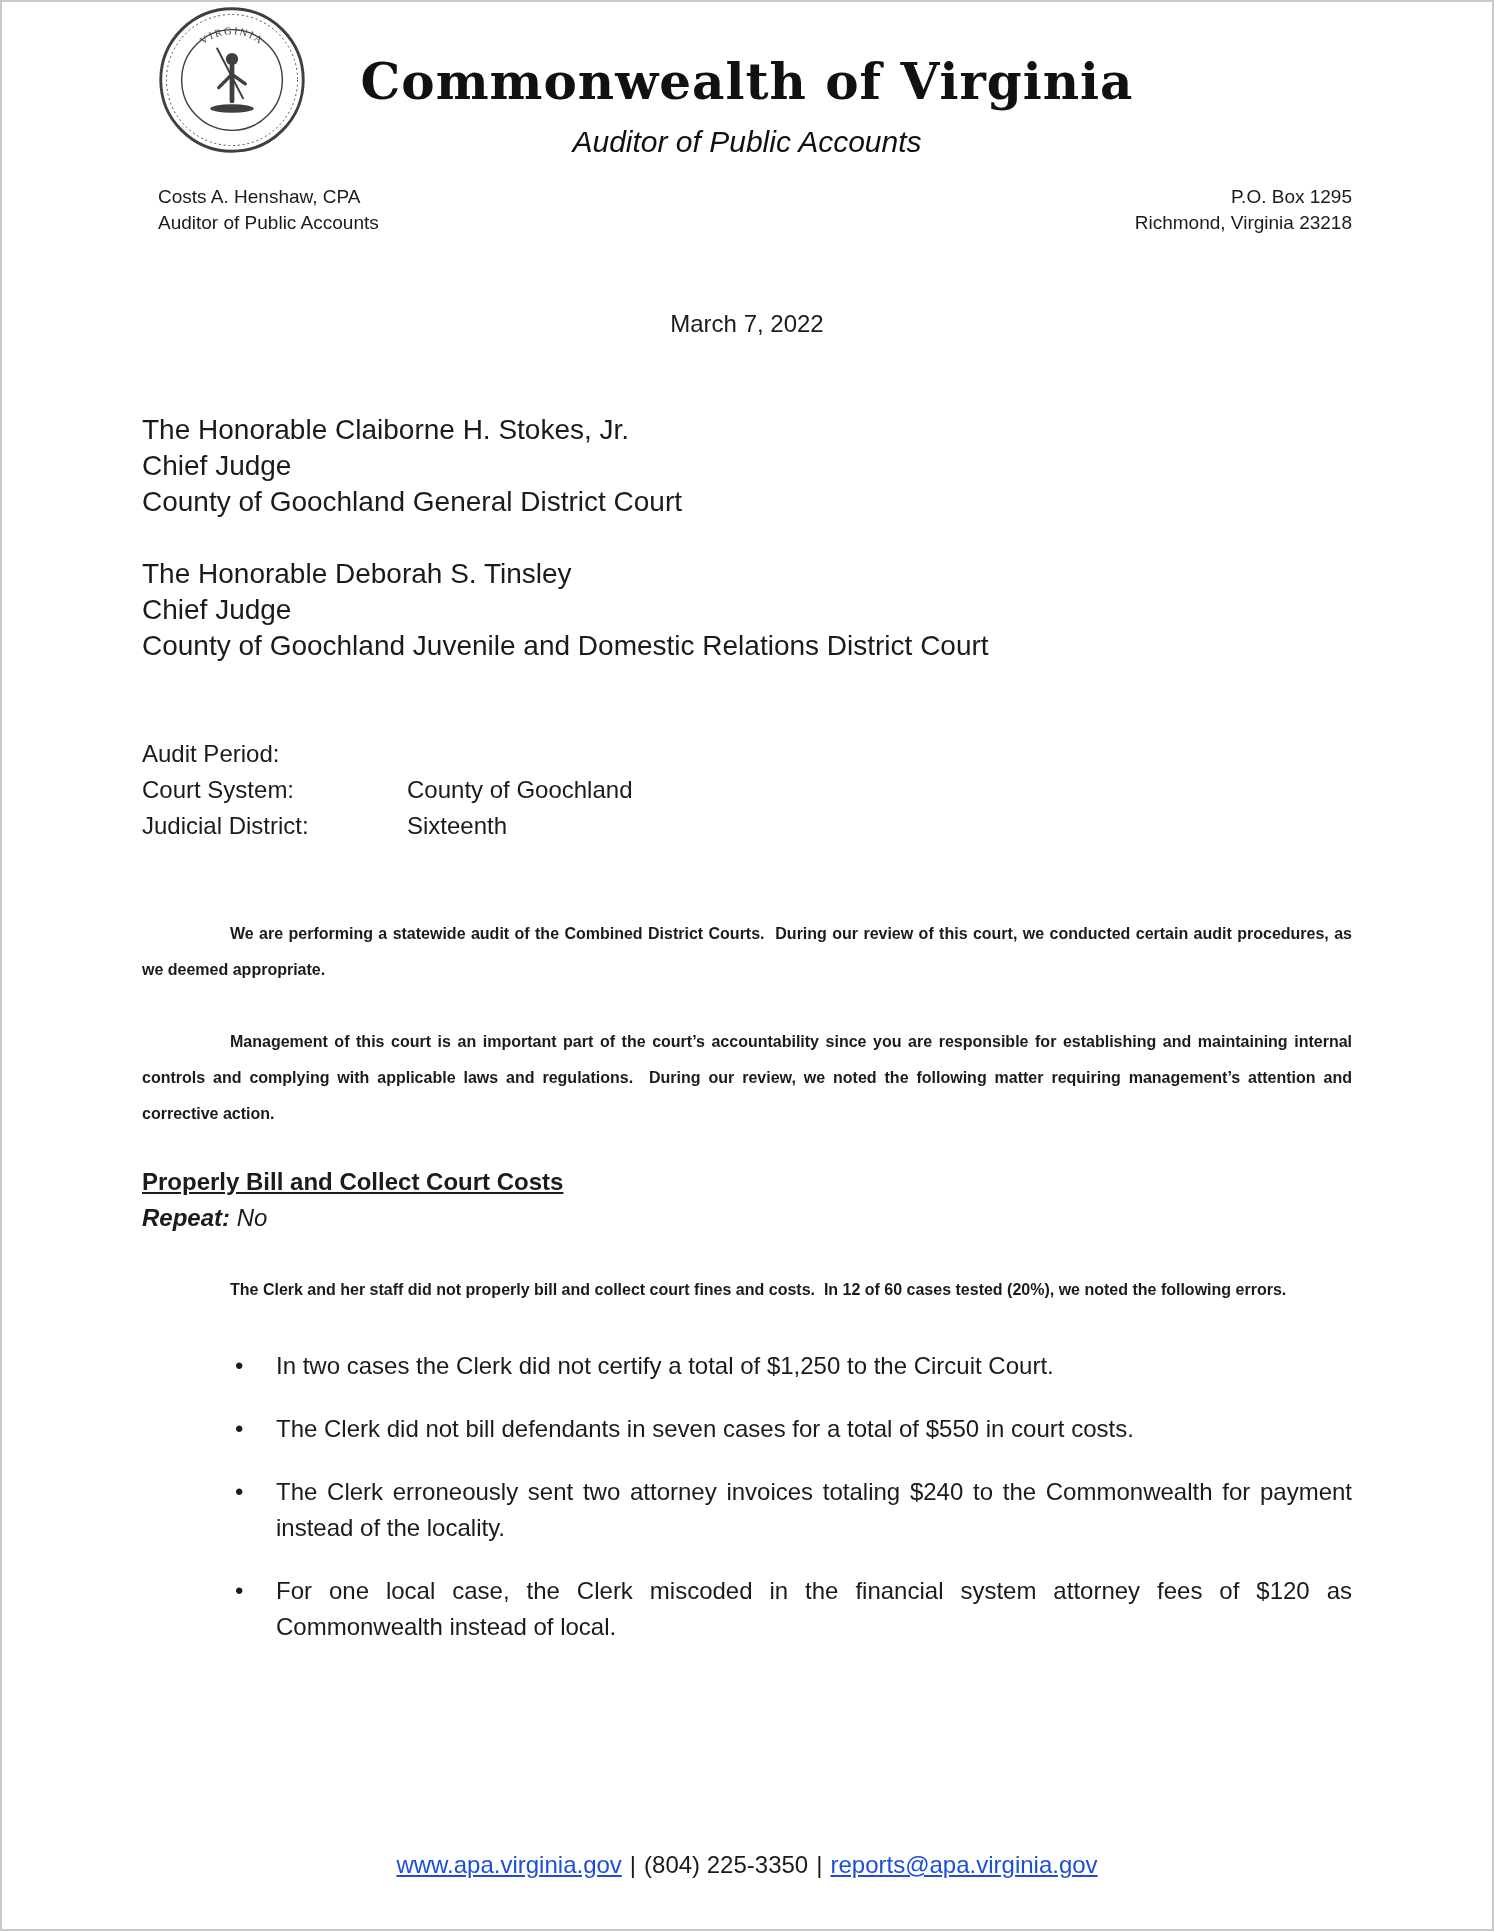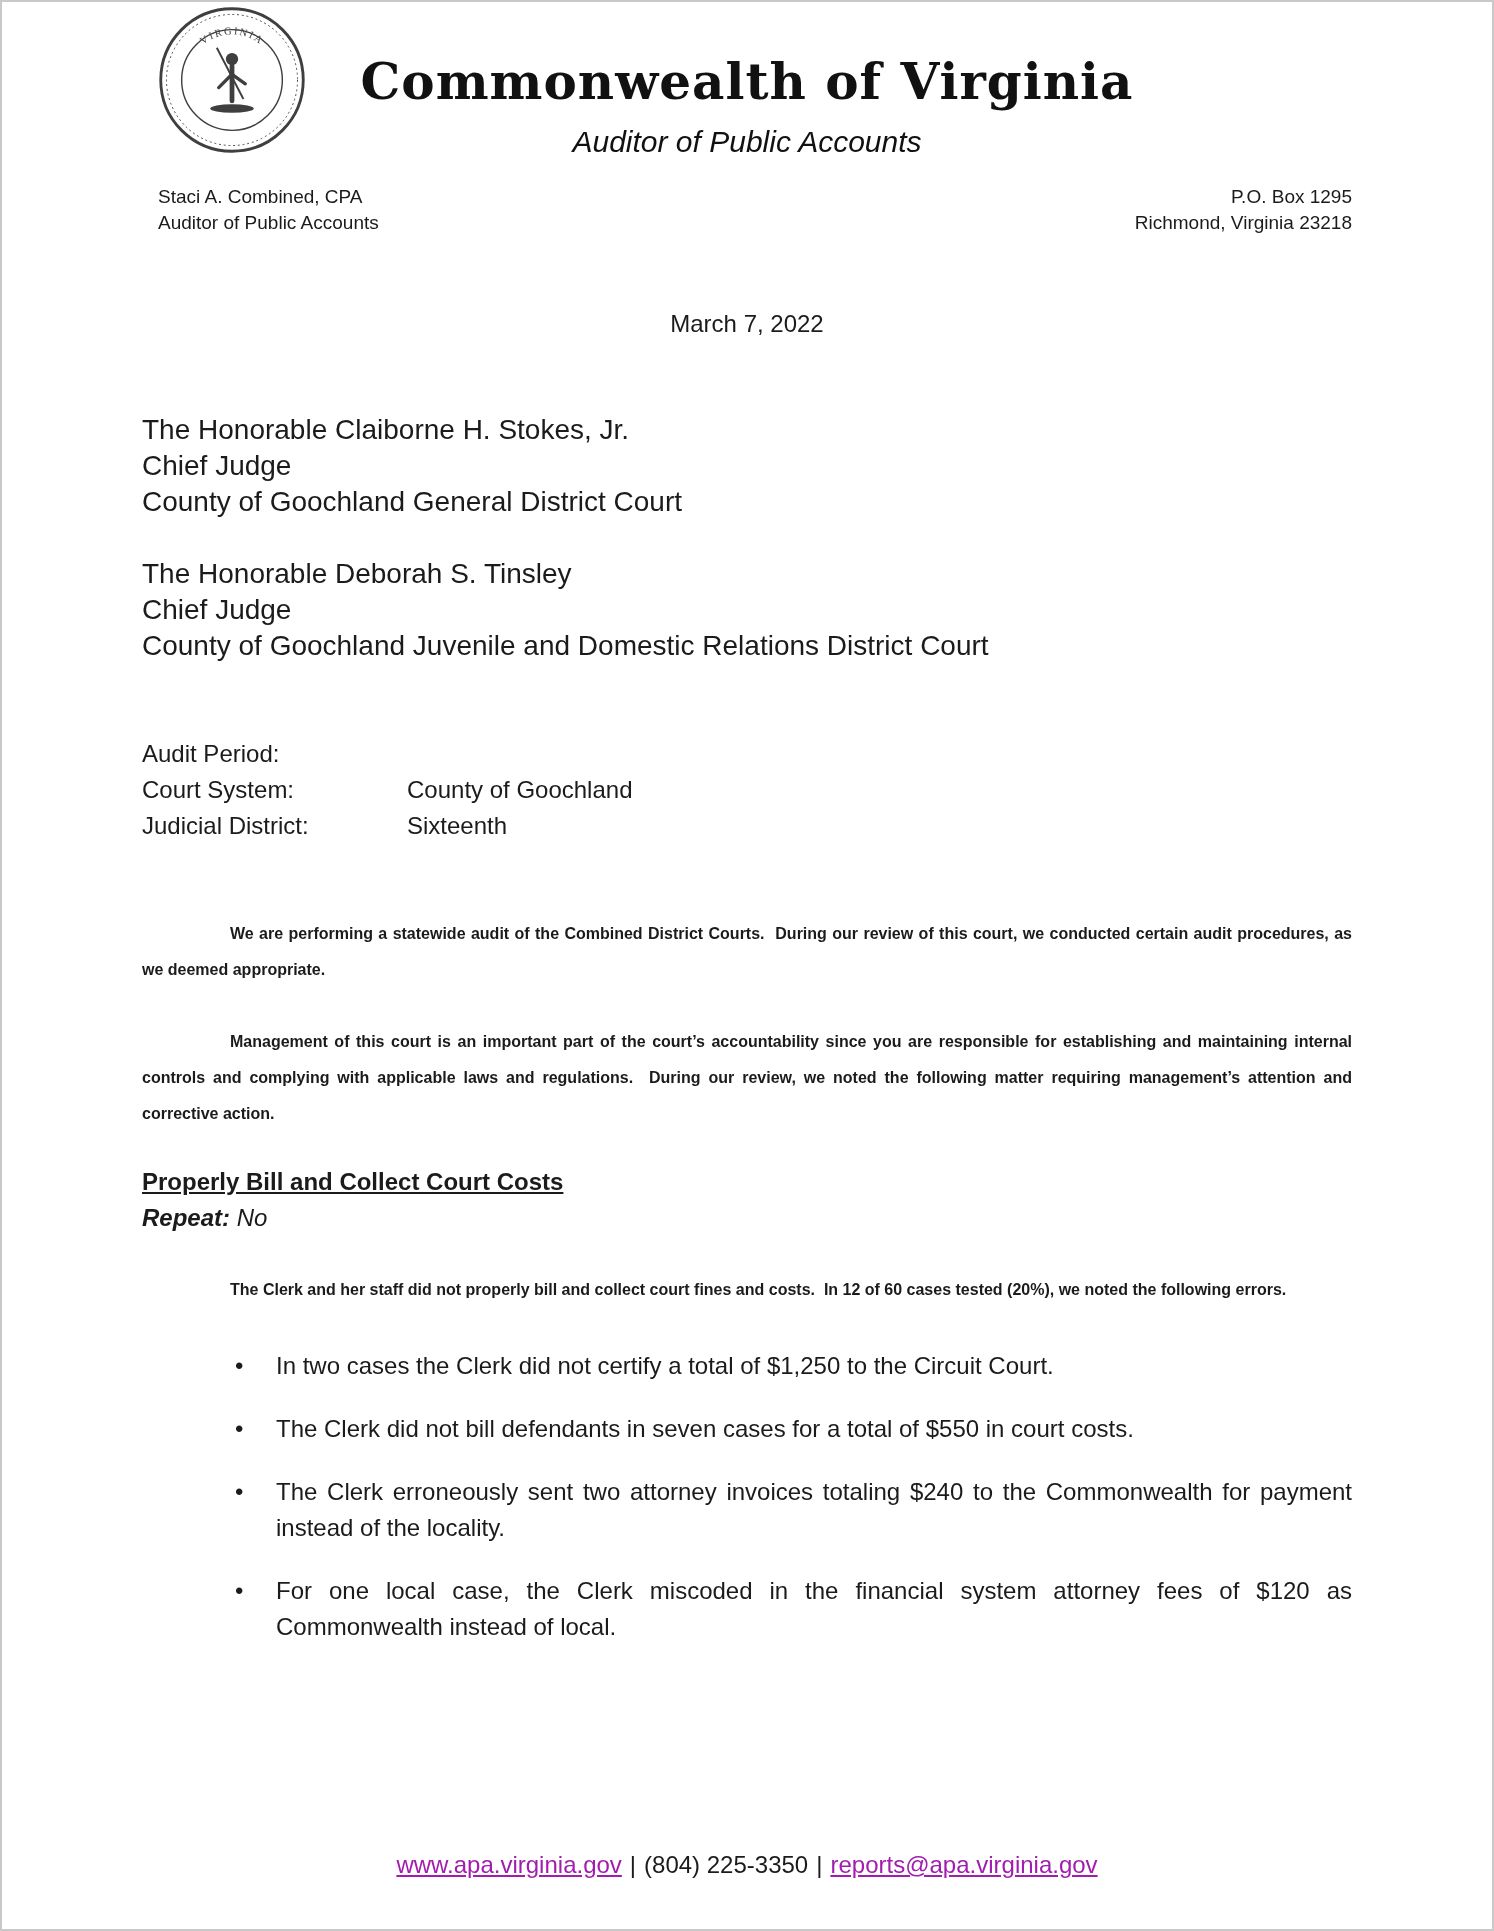--- a/index.html
+++ b/index.html
@@ -85,21 +85,21 @@
   .bullet-text { display: block; text-align: justify; white-space: pre-wrap; }
   
   .page-footer {
     margin-top: auto;
     margin-bottom: 46px;
     text-align: center;
     font-size: 24px;
     line-height: 36px;
   }
   .page-footer a {
-    color: #a21caf;
+    color: #1d4ed8;
     text-decoration: underline;
     cursor: pointer;
   }
   .page-footer .sep { color: #1b1b1b; margin: 0 8px; }
 </style>
 </head>
 <body>
 
 <div class="page">
 
@@ -119,21 +119,21 @@
         <path d="M80 74 L66 88" stroke="#3f3f3f" stroke-width="3.5" stroke-linecap="round"></path>
         <path d="M80 74 L94 84" stroke="#3f3f3f" stroke-width="3.5" stroke-linecap="round"></path>
         <path d="M64 46 L92 100" stroke="#3f3f3f" stroke-width="2"></path>
         <ellipse cx="80" cy="110" rx="23" ry="4.5" fill="#3f3f3f"></ellipse>
       </svg>
     </div>
     <h1 class="org-title">Commonwealth of Virginia</h1>
     <div class="org-subtitle">Auditor of Public Accounts</div>
     <div class="letterhead-info">
       <div class="info-left">
-        <div>Staci A. Combined, CPA</div>
+        <div>Costs A. Henshaw, CPA</div>
         <div>Auditor of Public Accounts</div>
       </div>
       <div class="info-right">
         <div>P.O. Box 1295</div>
         <div>Richmond, Virginia 23218</div>
       </div>
     </div>
   </header>
 
   <div class="date-line">March 7, 2022</div>

